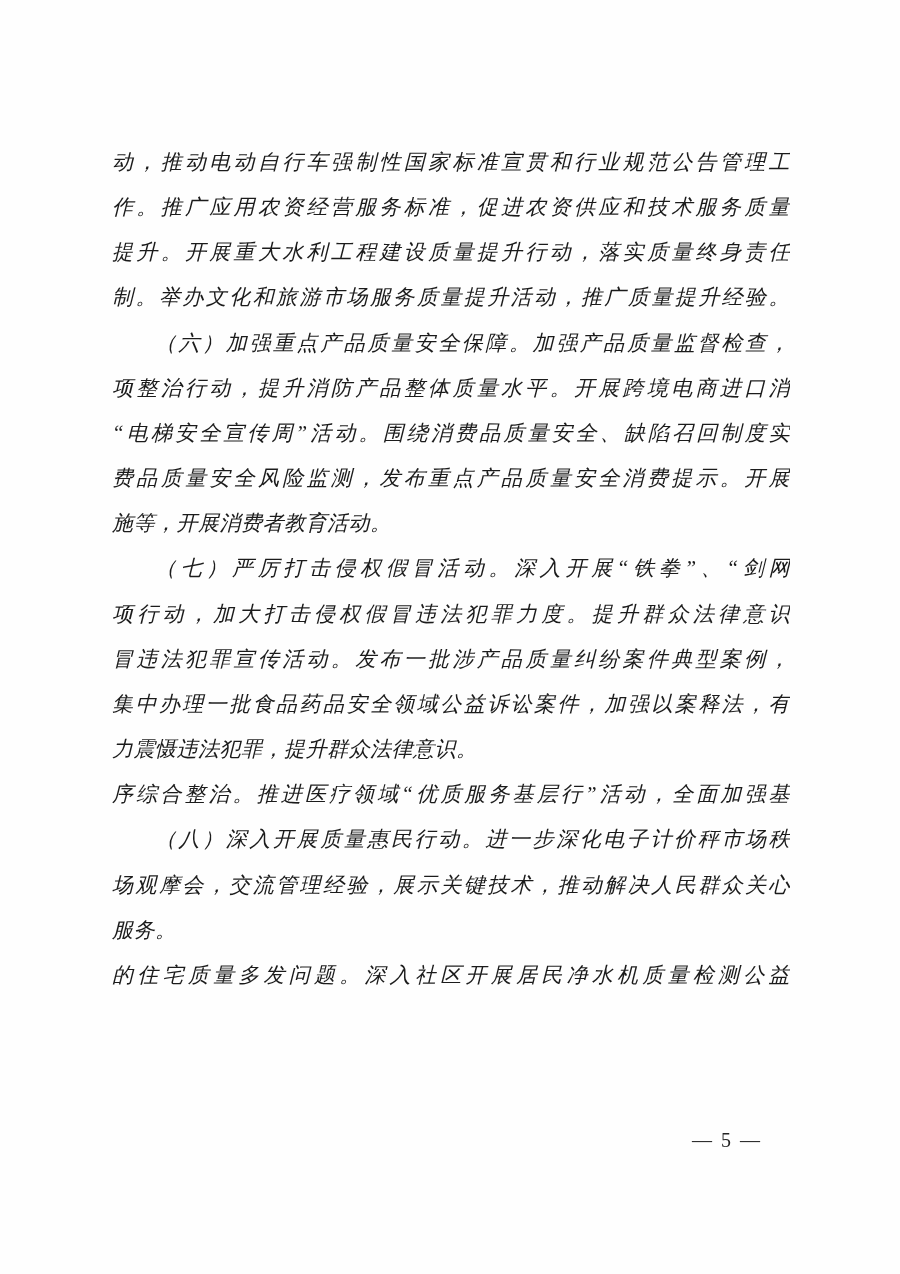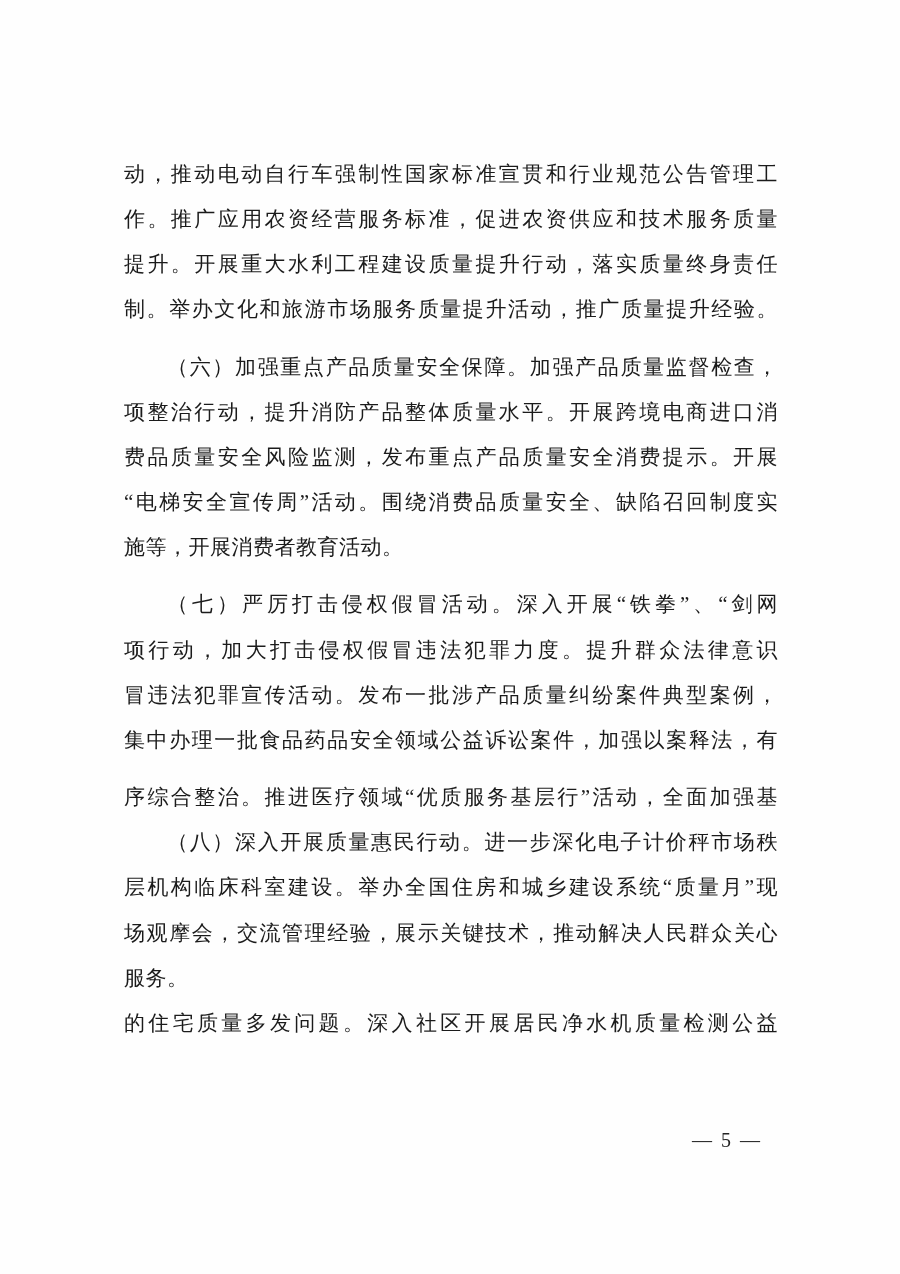--- a/index.html
+++ b/index.html
@@ -16,22 +16,23 @@
     color: #1b1b1b;
     overflow: hidden;
   }
   .textblock {
     position: absolute;
     left: 112px;
     top: 140px;
     width: 678px;
   }
   .para {
-    margin: 12px;
+    margin: 0;
     padding: 0;
+    font-style: italic;
   }
   .line {
     font-size: 21px;
     height: 45.16px;
     line-height: 45.16px;
     text-align: justify;
     text-align-last: justify;
     overflow: hidden;
     letter-spacing: 0.5px;
   }
@@ -63,36 +64,36 @@
     <div class="para">
       <div class="line">动，推动电动自行车强制性国家标准宣贯和行业规范公告管理工</div>
       <div class="line">作。推广应用农资经营服务标准，促进农资供应和技术服务质量</div>
       <div class="line">提升。开展重大水利工程建设质量提升行动，落实质量终身责任</div>
       <div class="line">制。举办文化和旅游市场服务质量提升活动，推广质量提升经验。</div>
     </div>
 
     <div class="para">
       <div class="line indent">（六）加强重点产品质量安全保障。加强产品质量监督检查，</div>
       <div class="line">项整治行动，提升消防产品整体质量水平。开展跨境电商进口消</div>
+      <div class="line">“电梯安全宣传周”活动。围绕消费品质量安全、缺陷召回制度实</div>
       <div class="line">费品质量安全风险监测，发布重点产品质量安全消费提示。开展</div>
-      <div class="line">“电梯安全宣传周”活动。围绕消费品质量安全、缺陷召回制度实</div>
       <div class="line end">施等，开展消费者教育活动。</div>
     </div>
 
     <div class="para">
       <div class="line indent">（七）严厉打击侵权假冒活动。深入开展“铁拳”、“剑网</div>
       <div class="line">项行动，加大打击侵权假冒违法犯罪力度。提升群众法律意识</div>
       <div class="line">冒违法犯罪宣传活动。发布一批涉产品质量纠纷案件典型案例，</div>
       <div class="line">集中办理一批食品药品安全领域公益诉讼案件，加强以案释法，有</div>
+      <div class="line end">力震慑违法犯罪，提升群众法律意识。</div>
     </div>
 
     <div class="para">
       <div class="line">序综合整治。推进医疗领域“优质服务基层行”活动，全面加强基</div>
       <div class="line indent">（八）深入开展质量惠民行动。进一步深化电子计价秤市场秩</div>
-      <div class="line">层机构临床科室建设。举办全国住房和城乡建设系统“质量月”现</div>
       <div class="line">场观摩会，交流管理经验，展示关键技术，推动解决人民群众关心</div>
       <div class="line end">服务。</div>
       <div class="line">的住宅质量多发问题。深入社区开展居民净水机质量检测公益</div>
     </div>
 
   </div>
 
   <div class="footer">— 5 —</div>
 </div>
 

